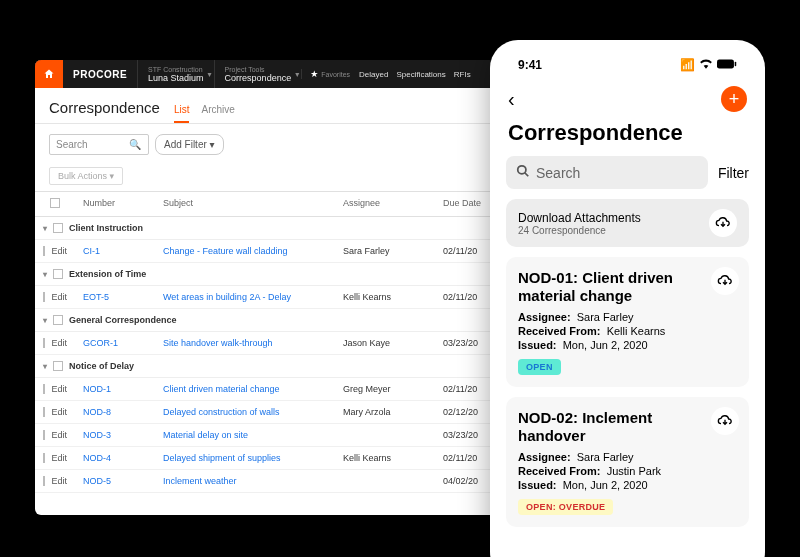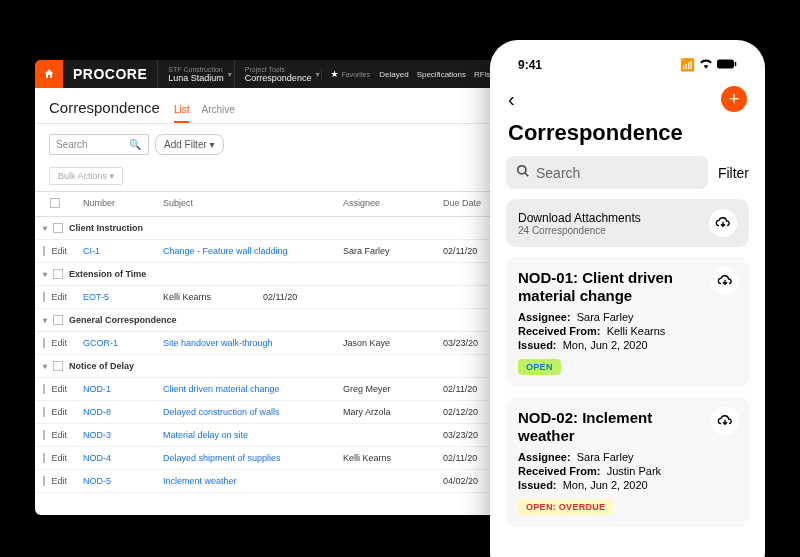--- a/index.html
+++ b/index.html
@@ -2,21 +2,21 @@
 <html><head>
 <meta charset="utf-8">
 <style>
 * { box-sizing: border-box; margin: 0; padding: 0; font-family: -apple-system, BlinkMacSystemFont, "Segoe UI", Arial, sans-serif; }
 body { background: #000; width: 800px; height: 557px; position: relative; overflow: hidden; }
 
 
 .desktop { position: absolute; left: 35px; top: 60px; width: 560px; height: 455px; background: #fff; border-radius: 6px; box-shadow: 0 4px 24px rgba(0,0,0,0.3); overflow: hidden; }
 .topbar { background: #1a1a1a; height: 28px; display: flex; align-items: center; color: #ccc; font-size: 9px; }
 .home-btn { width: 28px; height: 28px; background: #ff5100; display: flex; align-items: center; justify-content: center; color: #fff; }
-.logo { font-weight: 900; color: #fff; letter-spacing: 0.5px; font-size: 14px; padding: 0 10px; }
+.logo { font-weight: 900; color: #fff; letter-spacing: 0.5px; font-size: 10px; padding: 0 10px; }
 .nav-dd { padding: 0 10px; display: flex; flex-direction: column; justify-content: center; border-left: 1px solid #333; height: 100%; position: relative; }
 .nav-dd-t { font-size: 7px; color: #888; }
 .nav-dd-v { font-size: 9px; color: #eee; }
 .nav-dd::after { content: "▾"; position: absolute; right: 2px; top: 50%; transform: translateY(-50%); font-size: 8px; color: #888; }
 .fav { border-left: 1px solid #333; padding: 0 8px; display: flex; align-items: center; gap: 3px; }
 .fav-star { color: #fff; }
 .fav-label { font-size: 7px; color: #888; }
 .fav-links { display: flex; gap: 8px; padding-left: 6px; }
 .fav-links span { color: #ddd; font-size: 8px; }
 
@@ -65,21 +65,21 @@
 .m-banner { background: #ededed; border-radius: 10px; padding: 10px 12px; display: flex; justify-content: space-between; align-items: center; margin-bottom: 10px;}
 .m-banner-t { font-size: 12px; font-weight: 500; }
 .m-banner-s { font-size: 10px; color: #666; }
 .dl-icon { width: 28px; height: 28px; background: #fff; border-radius: 50%; display: flex; align-items: center; justify-content: center; }
 
 .card { background: #f7f7f7; border-radius: 10px; padding: 12px; margin-bottom: 10px; position: relative; }
 .card-title { font-size: 15px; font-weight: 700; margin-bottom: 6px; padding-right: 30px; line-height: 1.2; }
 .meta { font-size: 11px; margin: 2px 0; }
 .meta b { font-weight: 600; }
 .badge { display: inline-block; font-size: 9px; font-weight: 700; padding: 3px 8px; border-radius: 4px; margin-top: 6px; letter-spacing: 0.3px;}
-.badge.open { background: #bef264; color: #1976d2; }
+.badge.open { background: #5eead4; color: #1976d2; }
 .badge.overdue { background: #fef9c3; color: #d32f2f; }
 .card .dl-icon { position: absolute; right: 10px; top: 10px; }
 
 svg.cloud { width: 16px; height: 16px; }
 </style>
 </head>
 <body>
 
 <div class="desktop">
   <div class="topbar">
@@ -160,20 +160,21 @@
           <span class="chev">▾</span>
           <span class="cb"></span>
           <span>Extension of Time</span>
         </div>
         <div class="row">
       <div class="td c-chk edit-cell">
             <span class="cb"></span>
             <span style="color:#555;">Edit</span>
           </div>
       <div class="td c-num link">EOT-5</div>
+      <div class="td c-sub link">Wet areas in building 2A - Delay</div>
       <div class="td c-asg">Kelli Kearns</div>
       <div class="td c-due">02/11/20</div>
         </div>
         <div class="group">
           <span class="chev">▾</span>
           <span class="cb"></span>
           <span>General Correspondence</span>
         </div>
         <div class="row">
       <div class="td c-chk edit-cell">
@@ -302,19 +303,19 @@
     <div class="meta"><b>Received From:</b>&nbsp; Kelli Kearns</div>
     <div class="meta"><b>Issued:</b>&nbsp; Mon, Jun 2, 2020</div>
     <span class="badge open">OPEN</span></div>
       <div class="card">
     <div class="dl-icon">
           <svg class="cloud" viewBox="0 0 24 24" fill="none" stroke="#000" stroke-width="2">
             <path d="M6 16a4 4 0 010-8 6 6 0 0111.5 1A3.5 3.5 0 0118 16"></path>
             <path d="M12 10v7m-3-3l3 3 3-3"></path>
           </svg>
         </div>
-    <div class="card-title">NOD-02: Inclement weather</div>
+    <div class="card-title">NOD-02: Inclement handover</div>
     <div class="meta"><b>Assignee:</b>&nbsp; Sara Farley</div>
     <div class="meta"><b>Received From:</b>&nbsp; Justin Park</div>
     <div class="meta"><b>Issued:</b>&nbsp; Mon, Jun 2, 2020</div>
     <span class="badge overdue">OPEN: OVERDUE</span></div>
     </div>
 </div>
 
 </body></html>

